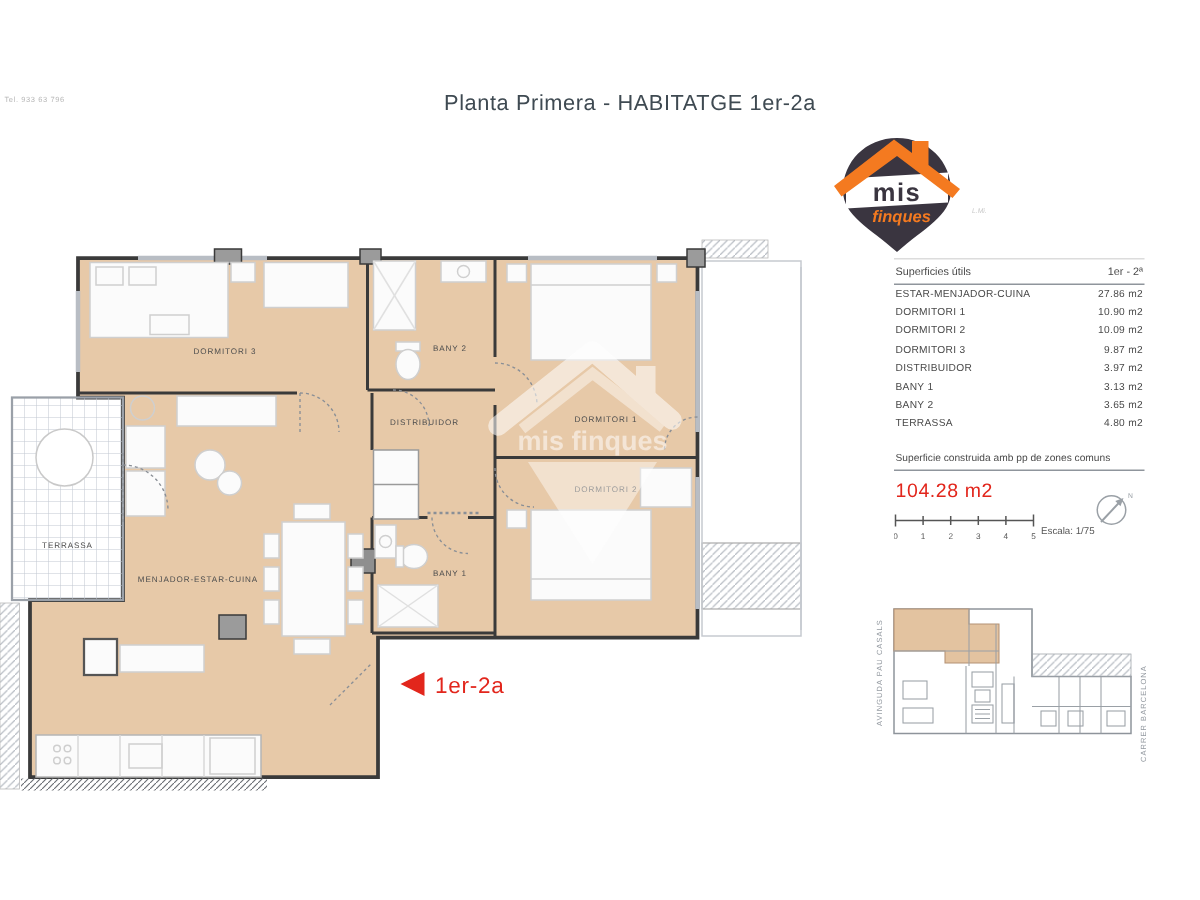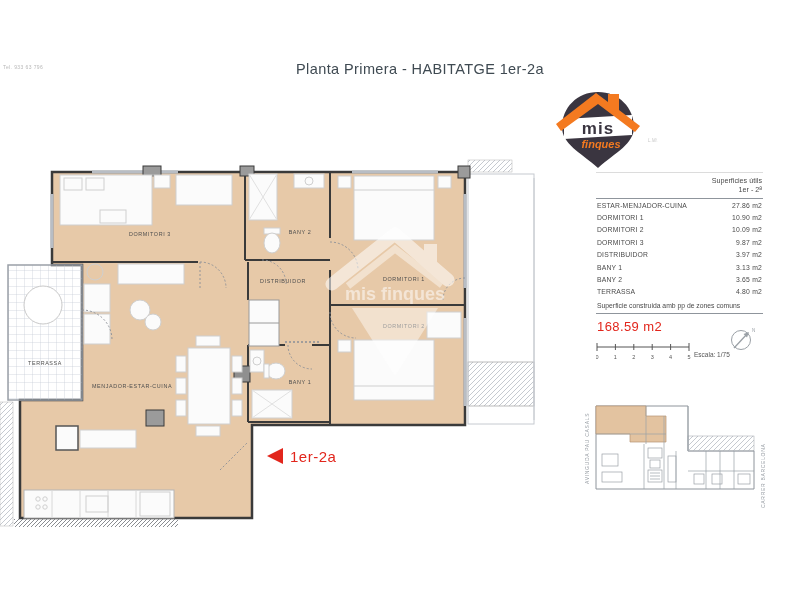--- a/index.html
+++ b/index.html
@@ -10,21 +10,21 @@
   .page-title{
     position:absolute;left:20px;top:61px;width:800px;text-align:center;
     font-size:14.5px;color:#3f4a52;letter-spacing:.4px;
   }
   .tiny-note{position:absolute;left:3px;top:64px;font-size:5px;color:#b8b8b8;letter-spacing:.4px;}
   .logo-note{position:absolute;left:648px;top:138px;font-size:4.5px;color:#c9c9c9;font-style:italic;}
   
   .surf-table{position:absolute;left:596px;top:172px;width:167px;}
   .thead{display:flex;justify-content:space-between;align-items:flex-end;
     font-size:7.2px;color:#4a4a4a;padding:3px 1px 4px 1px;
-    border-top:1px solid #dcdcdc;border-bottom:1px solid #8f959c;flex-direction:column;}
+    border-top:1px solid #dcdcdc;border-bottom:1px solid #8f959c;}
   .trow{display:flex;justify-content:space-between;align-items:center;
     font-size:6.8px;color:#4a4a4a;height:12.4px;letter-spacing:.2px;padding:0 1px;}
   .constr{position:absolute;left:596px;top:300px;width:167px;}
   .constr .lbl{font-size:6.8px;color:#4a4a4a;padding:2px 1px 4px 1px;border-bottom:1px solid #8f959c;}
   .constr .val{font-size:13px;color:#e2261c;padding:5px 1px 0 1px;letter-spacing:.4px;}
   .escala{position:absolute;left:694px;top:351px;font-size:6.5px;color:#555;}
   .vlabel{position:absolute;font-size:5px;color:#949aa1;letter-spacing:.7px;
     transform-origin:0 0;transform:rotate(-90deg);white-space:nowrap;}
   svg text{font-family:"Liberation Sans",sans-serif;}
 </style>
@@ -77,21 +77,21 @@
       <span>3.65 m2</span>
     </div>
   <div class="trow">
       <span>TERRASSA</span>
       <span>4.80 m2</span>
     </div>
 </div>
 
 <div class="constr">
   <div class="lbl">Superficie construida amb pp de zones comuns</div>
-  <div class="val">168.59 m2</div>
+  <div class="val">104.28 m2</div>
 </div>
 
 <svg style="position:absolute;left:596px;top:342px;" width="110" height="22" viewBox="0 0 110 22">
   <g stroke="#555" stroke-width="1">
     <line x1="1" y1="5" x2="93" y2="5"></line>
     <line x1="1" y1="1" x2="1" y2="9"></line>
       <line x1="19.4" y1="2" x2="19.4" y2="8"></line>
     <line x1="37.8" y1="2" x2="37.8" y2="8"></line>
       <line x1="56.2" y1="2" x2="56.2" y2="8"></line>
     <line x1="74.6" y1="2" x2="74.6" y2="8"></line>

